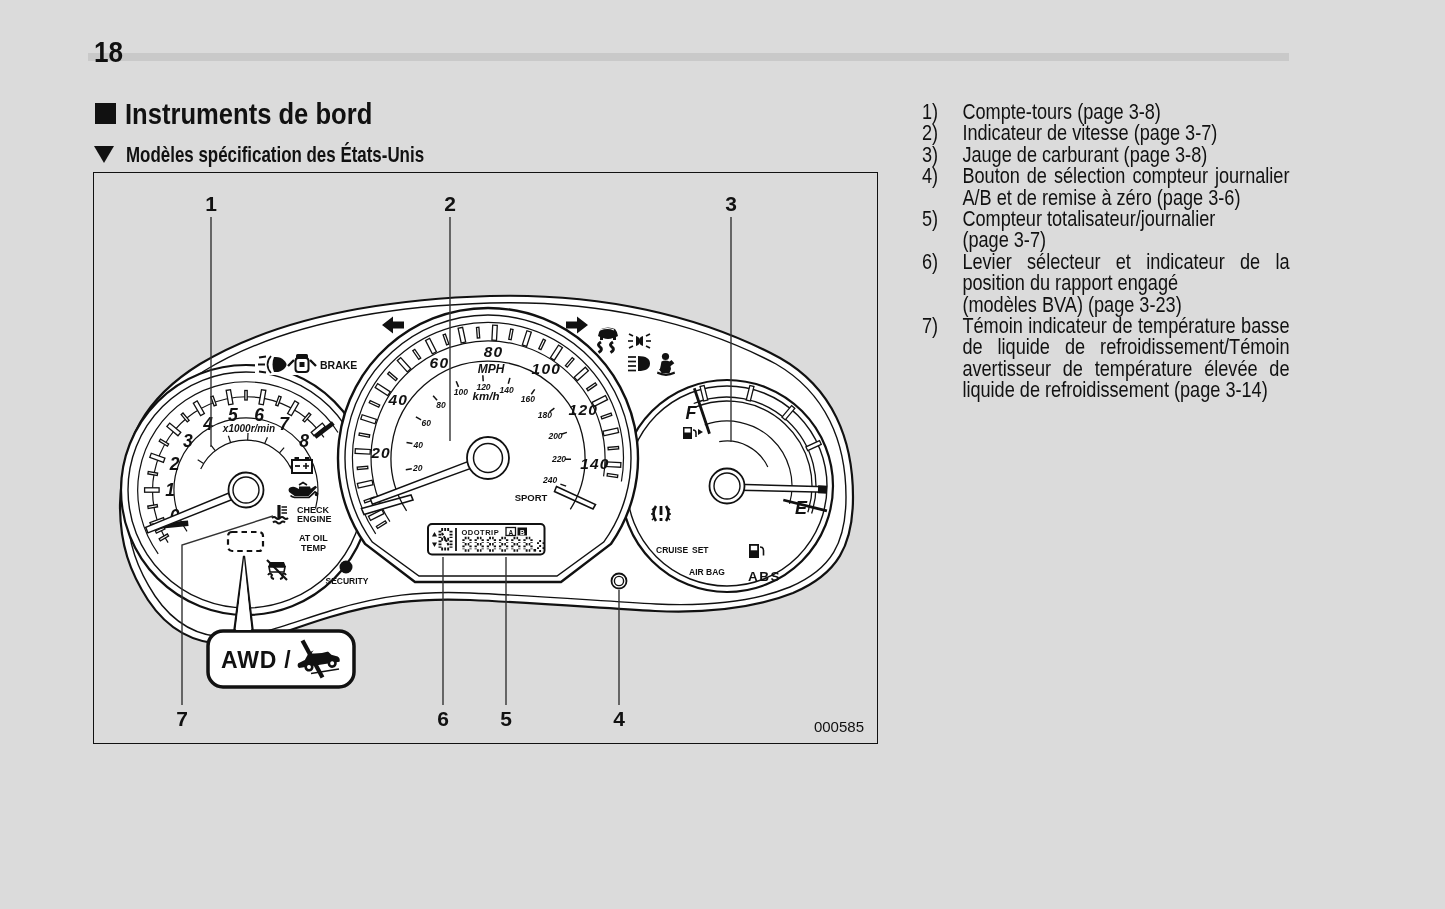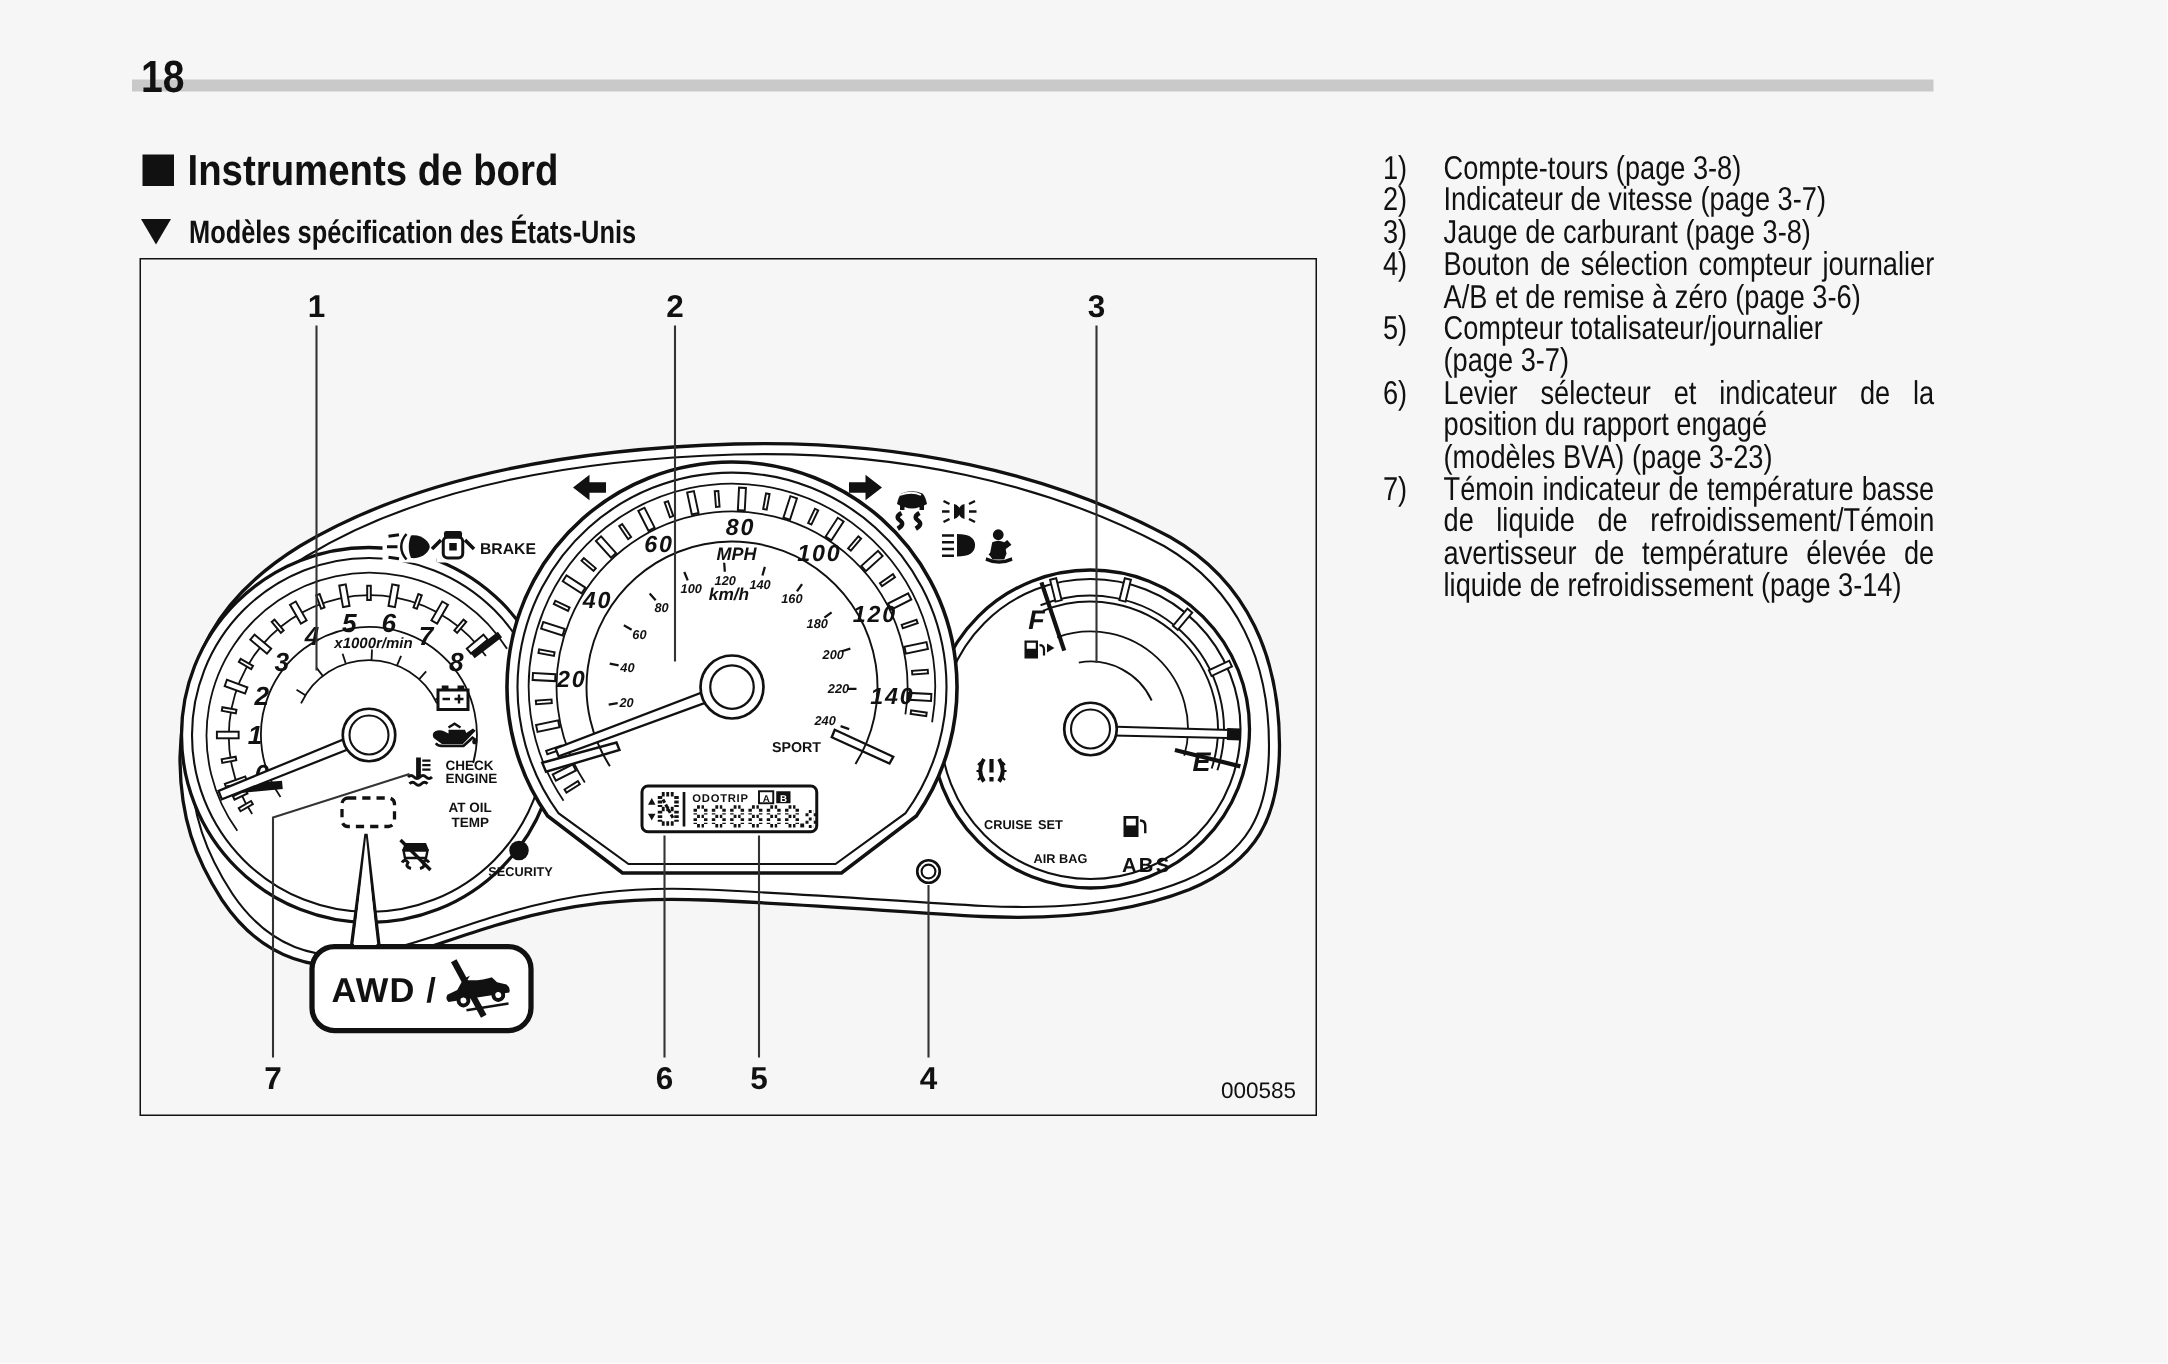--- a/index.html
+++ b/index.html
@@ -1,17 +1,17 @@
 <!DOCTYPE html>
 <html><head>
 <meta charset="utf-8">
 <style>
 * { margin: 0; padding: 0; box-sizing: border-box; }
 html, body { background: #fff; width: 1445px; height: 909px; font-family: "Liberation Sans", sans-serif; }
-#page { position: relative; width: 1445px; height: 909px; background: #fef9c3; overflow: hidden; filter: grayscale(1); text-decoration: underline; }
+#page { position: relative; width: 1445px; height: 909px; background: #fde047; overflow: hidden; filter: grayscale(1); text-decoration: underline; }
 .abs { position: absolute; }
 </style>
 </head>
 <body>
 <div id="page">
 
   <div class="abs" style="left:88px;top:53px;width:1201px;height:8px;background:#c9c9c9;"></div>
 
   <div class="abs" style="left:94px;top:36.5px;font-size:30px;font-weight:bold;color:#111;line-height:1;transform:scaleX(0.87);transform-origin:left top;">18</div>
 

